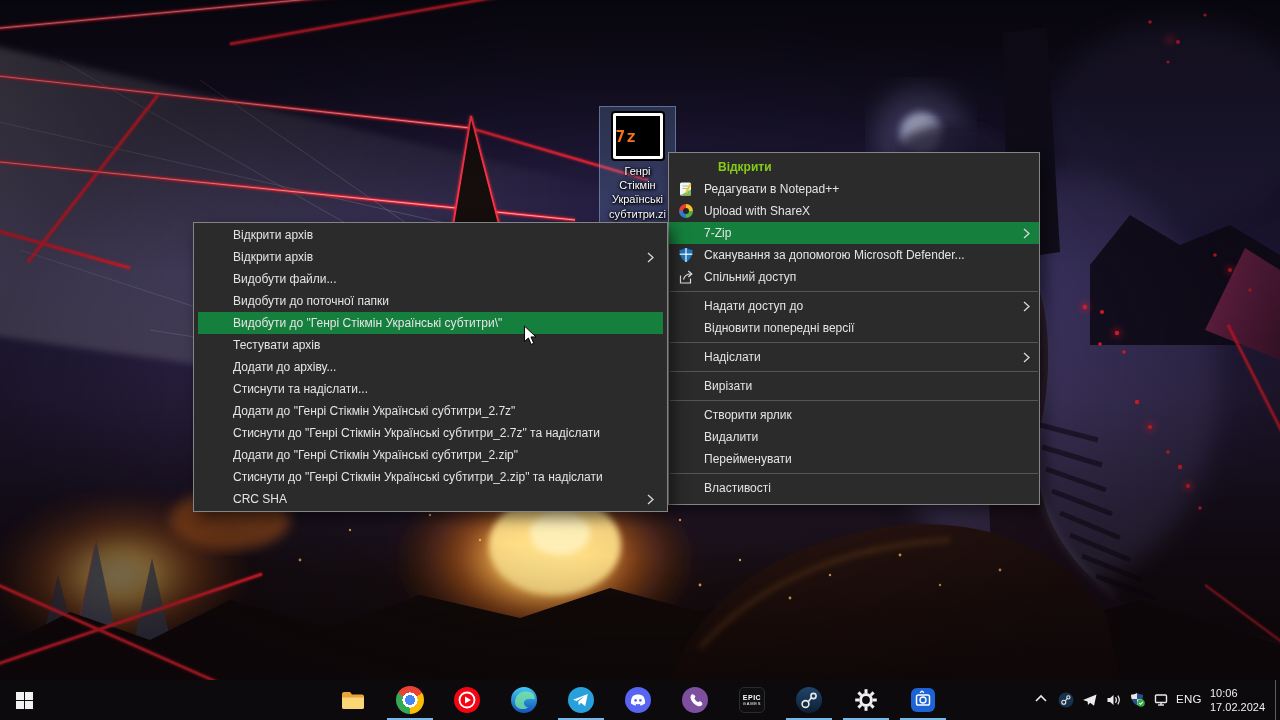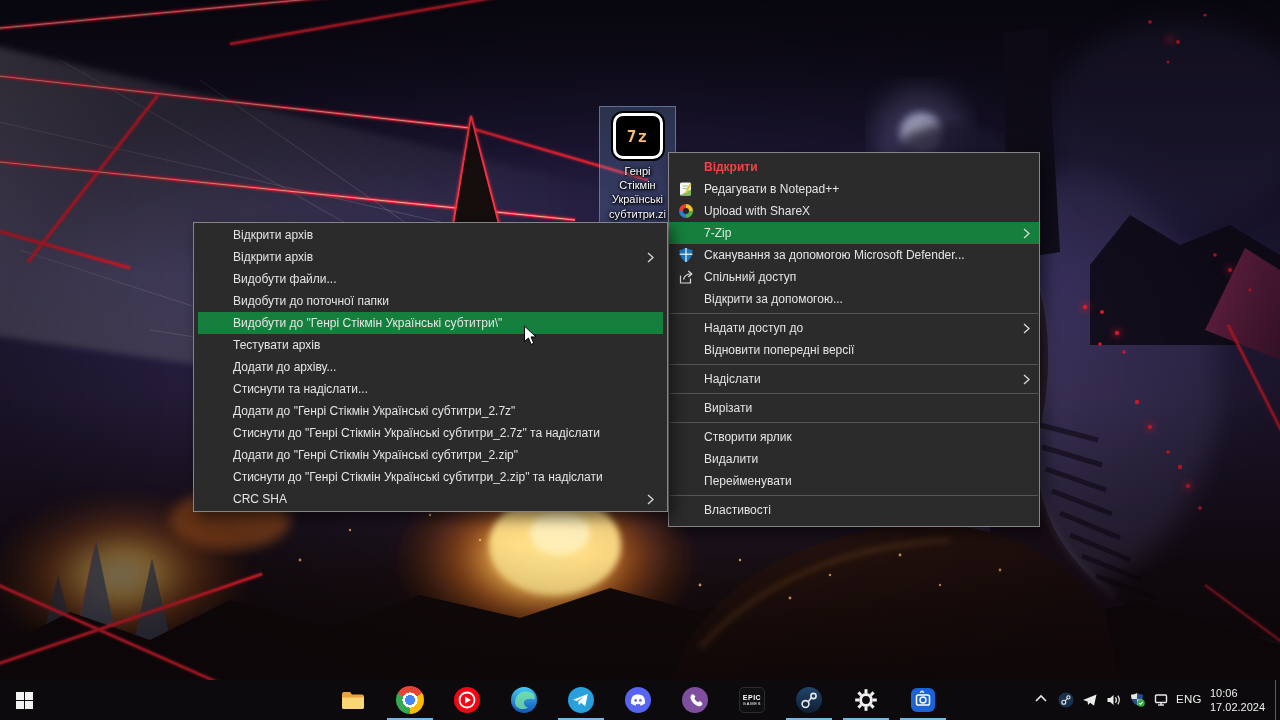--- a/index.html
+++ b/index.html
@@ -10,37 +10,37 @@
   }
   .wall{position:absolute;inset:0;z-index:0;}
   
   .desk-icon{
     position:absolute;left:599px;top:106px;width:75px;height:116px;z-index:2;
     background:rgba(105,140,190,.28);border:1px solid rgba(160,190,230,.45);
     display:flex;flex-direction:column;align-items:center;cursor:default;
   }
   .z7box{
     margin-top:6px;width:44px;height:40px;background:#000;border:3px solid #fff;
-    border-radius:10px;box-shadow:0 0 0 2px #000;
-    display:flex;align-items:center;justify-content:center;
-    color:#fdba74;font:bold 16px "DejaVu Sans Mono",monospace;letter-spacing:1px;
+    border-radius:2px;box-shadow:0 0 0 2px #000;
+    display:flex;align-items:center;
+    color:#f97316;font:bold 16px "DejaVu Sans Mono",monospace;letter-spacing:1px;
   }
   .desk-label{margin-top:5px;text-align:center;color:#fff;font-size:11px;line-height:14.2px;
     text-shadow:0 1px 2px #000,1px 1px 3px #000,0 0 4px #000;}
   
   .menu{
     position:absolute;background:#2b2b2b;border:1px solid #858585;
     box-shadow:5px 6px 14px rgba(0,0,0,.55);
     color:#e4e4e4;font-size:12px;box-sizing:border-box;
   }
   .menu-inner{padding:3px 0 5px 0;}
   .mi{height:22px;display:flex;align-items:center;position:relative;padding:0 26px 0 35px;white-space:nowrap;}
   .mi.hl{background:#15803d;}
   .mi .lbl{pointer-events:none;}
-  .mi .lbl.b{font-weight:bold;color:#ef4444;}
+  .mi .lbl.b{font-weight:bold;color:#84cc16;margin-left:14px;}
   .sep{height:1px;background:#565656;margin:3px 1px;}
   .ic{position:absolute;left:9px;top:3px;width:16px;height:16px;}
   .arr{position:absolute;right:9px;top:6px;width:7px;height:11px;}
   #ctx-menu{left:668px;top:152px;width:372px;z-index:6;}
   #z7-menu{left:193px;top:222px;width:475px;z-index:7;}
   #z7-menu .menu-inner{padding:1px 4px;}
   
   .taskbar{position:absolute;left:0;top:680px;width:1280px;height:40px;background:#0c0a0c;z-index:8;}
   .start{position:absolute;left:0;top:0;width:48px;height:40px;display:flex;align-items:center;justify-content:center;}
   .winlogo{width:17px;height:17px;display:grid;grid-template-columns:8px 8px;grid-template-rows:8px 8px;gap:1.5px;}
@@ -359,23 +359,20 @@
     <span class="lbl">Сканування за допомогою Microsoft Defender...</span>
       </div>
   <div class="mi">
     <span class="ic"><svg width="16" height="16" viewBox="0 0 16 16" fill="none" stroke="#e0e0e0" stroke-width="1.2">
             <path d="M2.5,6.5 V14 H12.5 V9.5"></path>
             <path d="M5.5,10.5 C6.5,6.5 9.5,5 13,5"></path>
             <path d="M10.3,2 L13.8,5 L10.3,8"></path>
           </svg></span>
     <span class="lbl">Спільний доступ</span>
       </div>
-  <div class="mi">
-        <span class="lbl">Відкрити за допомогою...</span>
-      </div>
   <div class="sep"></div>
   <div class="mi">
         <span class="lbl">Надати доступ до</span>
     <span class="arr"><svg width="7" height="11" viewBox="0 0 7 11">
             <path d="M1,1 L6,5.5 L1,10" fill="none" stroke="#d8d8d8" stroke-width="1.3"></path>
           </svg></span>
       </div>
   <div class="mi">
         <span class="lbl">Відновити попередні версії</span>
       </div>

